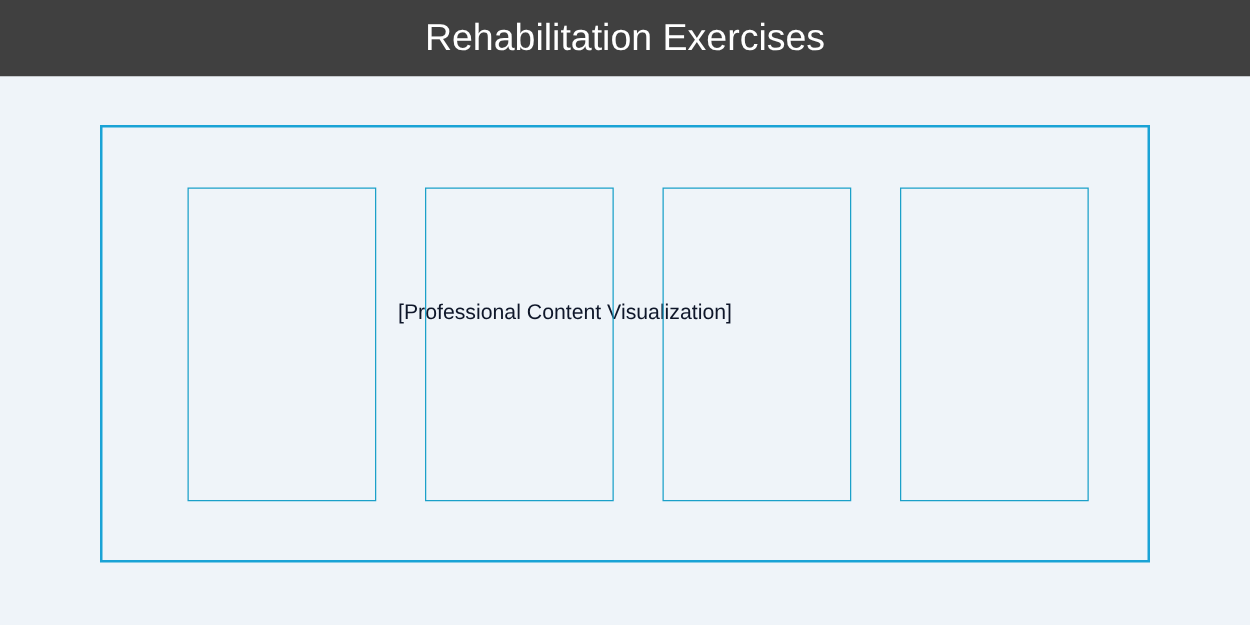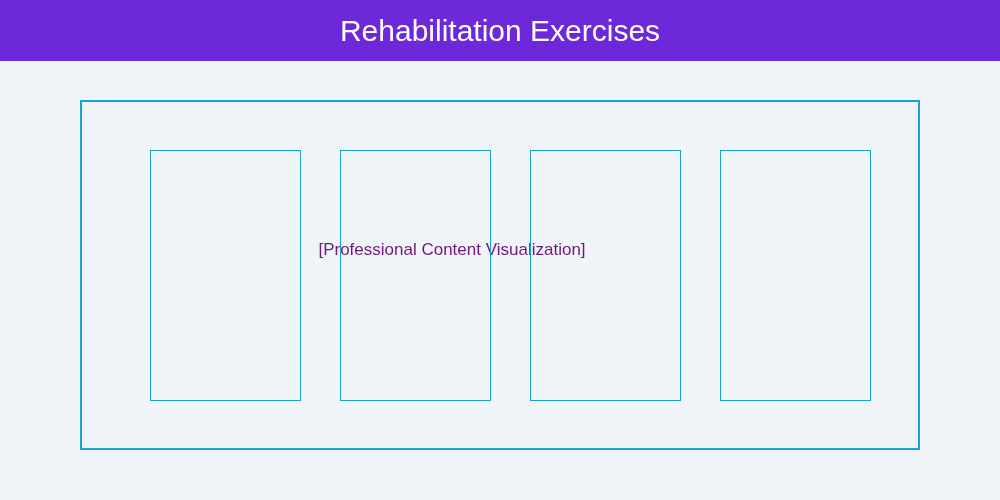--- a/index.html
+++ b/index.html
@@ -3,38 +3,38 @@
   <meta charset="utf-8">
   <style>
     html, body { margin: 0; padding: 0; }
     body {
       width: 1000px; height: 500px; position: relative; overflow: hidden;
       background: #eff4f9;
       font-family: "Liberation Sans", sans-serif;
     }
     .header {
       position: absolute; left: 0; top: 0; width: 1000px; height: 61px;
-      background: #6d28d9;
+      background: #404040;
       display: flex; align-items: center; justify-content: center;
     }
     .title {
       color: #ffffff; font-size: 30px; line-height: 1;
     }
     .frame {
       position: absolute; left: 80px; top: 100px; width: 836px; height: 346px;
       border: 2px solid #1aa3d6;
     }
     .panel {
       position: absolute; top: 150px; width: 149px; height: 249px;
       border: 1px solid #1ba0c9;
       z-index: 2;
     }
     .caption {
       position: absolute; left: 0; width: 904px; top: 240px;
-      text-align: center; font-size: 17px; color: #701a75;
+      text-align: center; font-size: 17px; color: #0f172a;
       z-index: 1;
     }
   </style>
 </head>
 <body>
 
 <div class="header">
   <div class="title">Rehabilitation Exercises</div>
 </div>
 

